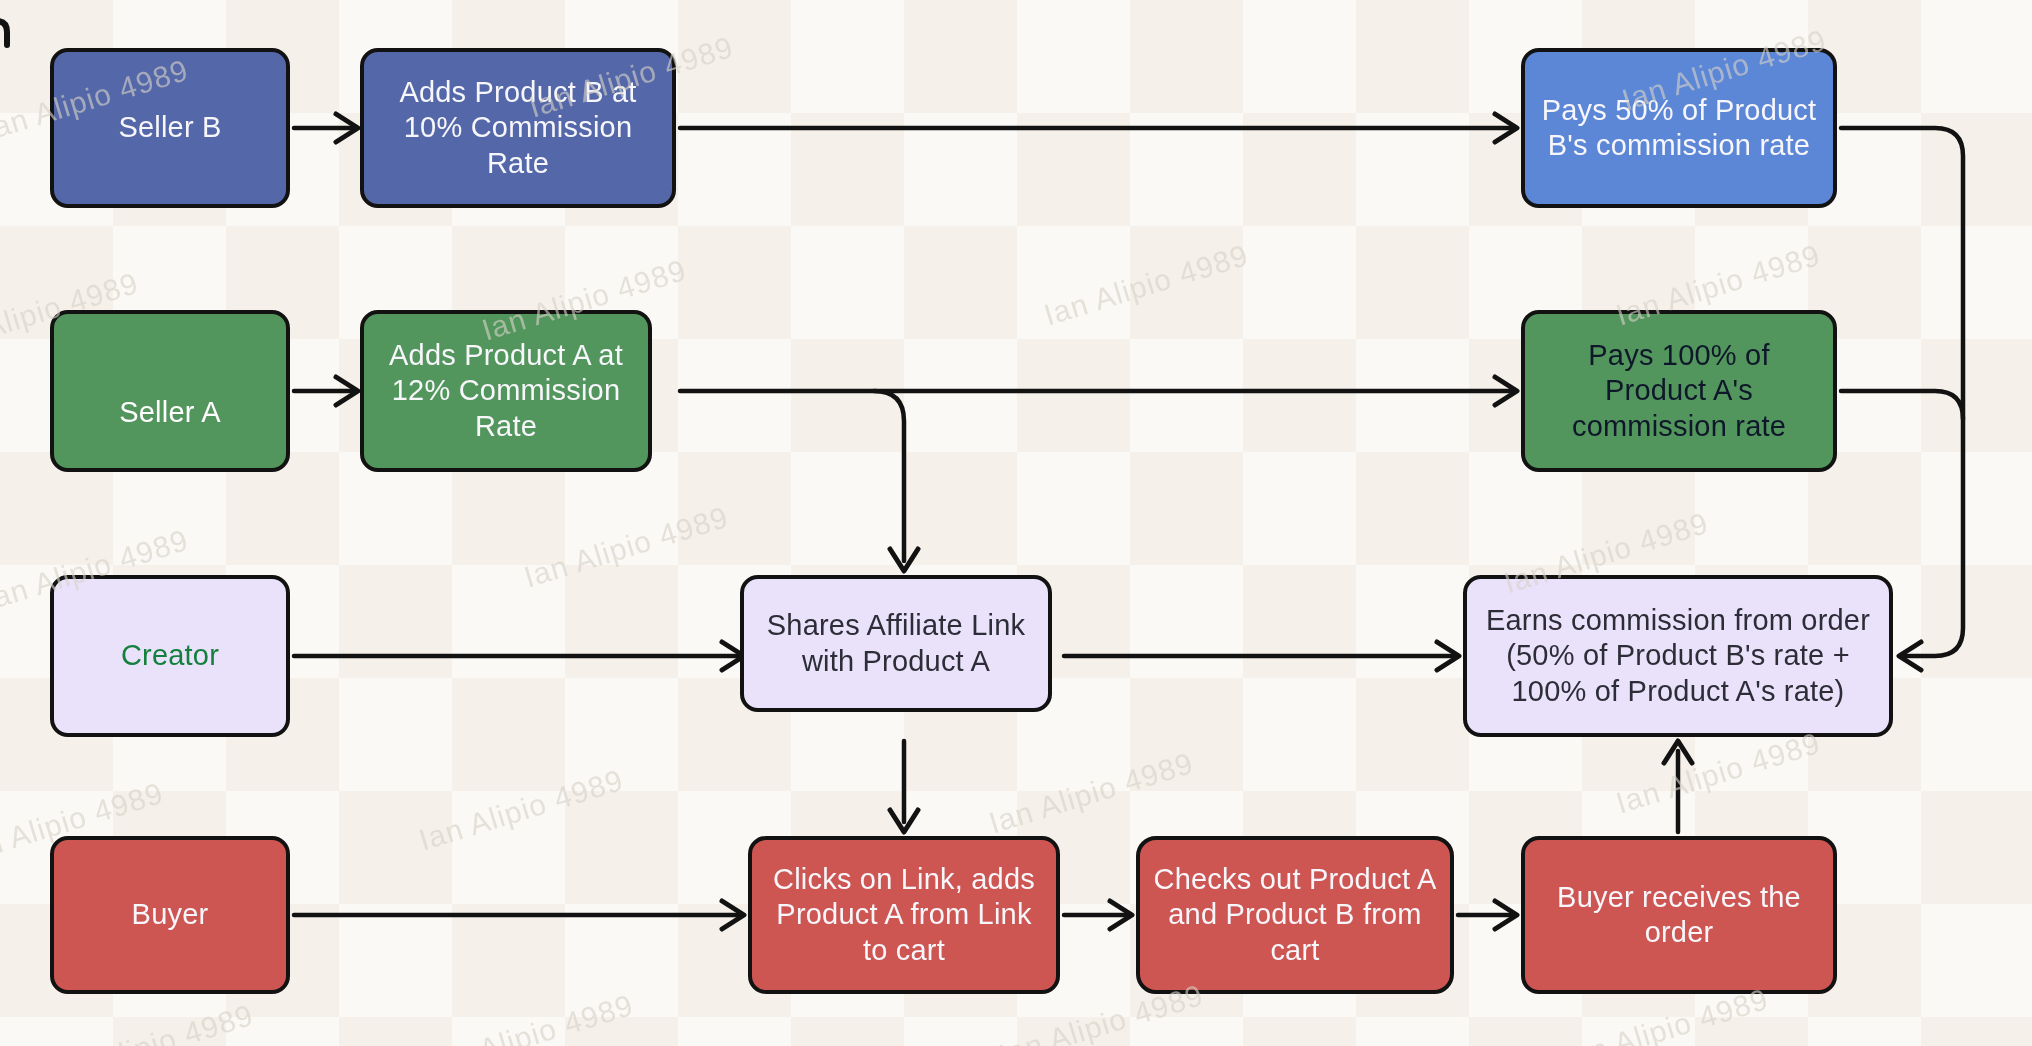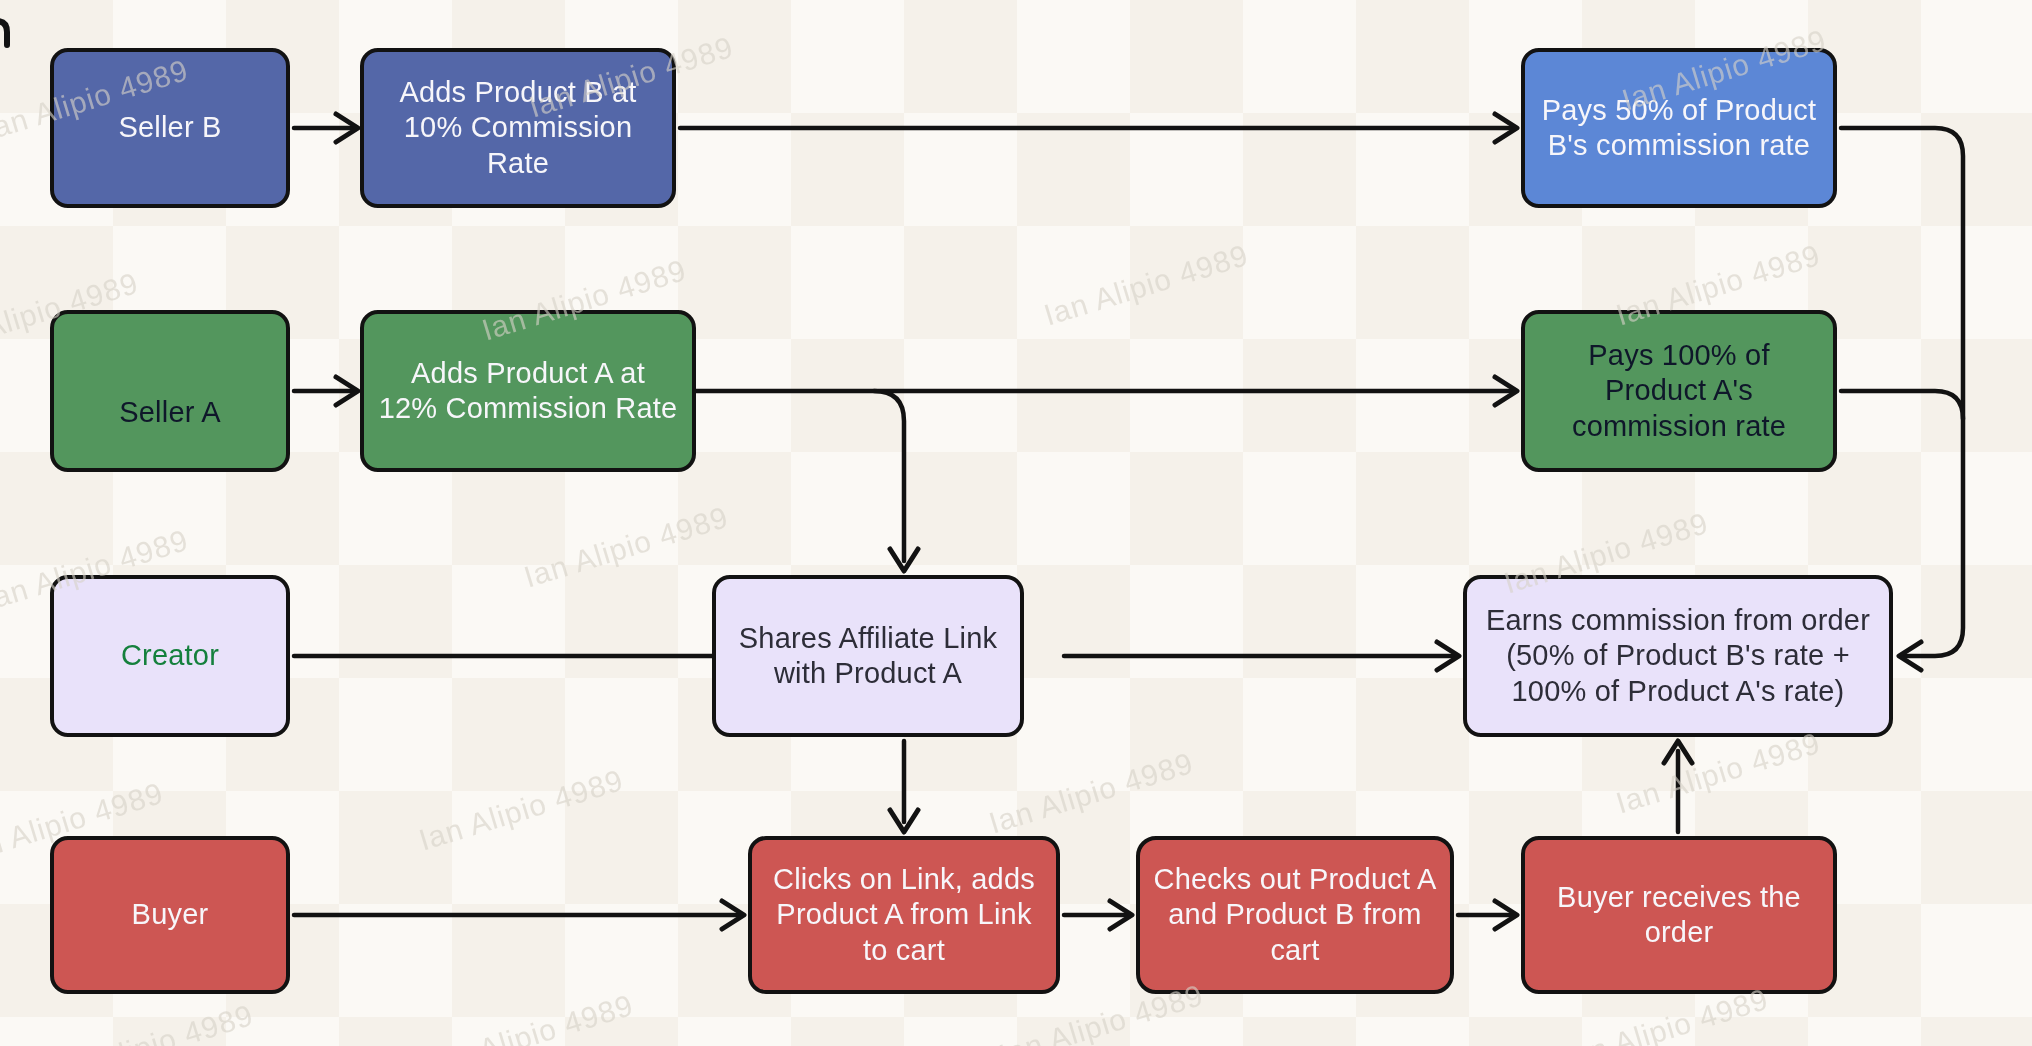--- a/index.html
+++ b/index.html
@@ -73,35 +73,35 @@
       </div>
       <div class="node" style="left: 360px; top: 48px; width: 316px; height: 160px; background: rgb(84, 103, 168);">
         <span class="lbl" style="color: rgb(247, 246, 250);">Adds Product B at
 10% Commission Rate</span>
       </div>
       <div class="node" style="left: 1521px; top: 48px; width: 316px; height: 160px; background: rgb(92, 135, 214);">
         <span class="lbl" style="color: rgb(247, 246, 250);">Pays 50% of Product
 B's commission rate</span>
       </div>
       <div class="node" style="left: 50px; top: 310px; width: 240px; height: 162px; background: rgb(83, 150, 93);">
-        <span class="lbl" style="color: #0f172a; margin-top: 44px;">Seller A</span>
+        <span class="lbl" style="color: #ffffff; margin-top: 44px;">Seller A</span>
       </div>
-      <div class="node" style="left: 360px; top: 310px; width: 336px; height: 162px; background: rgb(83, 150, 93);">
+      <div class="node" style="left: 360px; top: 310px; width: 292px; height: 162px; background: rgb(83, 150, 93);">
         <span class="lbl" style="color: rgb(247, 246, 250);">Adds Product A at
 12% Commission Rate</span>
       </div>
       <div class="node" style="left: 1521px; top: 310px; width: 316px; height: 162px; background: rgb(83, 150, 93);">
         <span class="lbl" style="color: #0f172a;">Pays 100% of
 Product A's
 commission rate</span>
       </div>
       <div class="node" style="left: 50px; top: 575px; width: 240px; height: 162px; background: rgb(233, 226, 250);">
         <span class="lbl" style="color: #15803d;">Creator</span>
       </div>
-      <div class="node" style="left: 712px; top: 575px; width: 312px; height: 162px; background: rgb(233, 226, 250);">
+      <div class="node" style="left: 740px; top: 575px; width: 312px; height: 137px; background: rgb(233, 226, 250);">
         <span class="lbl" style="color: rgb(45, 45, 56);">Shares Affiliate Link
 with Product A</span>
       </div>
       <div class="node" style="left: 1463px; top: 575px; width: 430px; height: 162px; background: rgb(233, 226, 250);">
         <span class="lbl" style="color: rgb(45, 45, 56);">Earns commission from order
 (50% of Product B's rate +
 100% of Product A's rate)</span>
       </div>
       <div class="node" style="left: 50px; top: 836px; width: 240px; height: 158px; background: rgb(205, 86, 83);">
         <span class="lbl" style="color: rgb(247, 246, 250); text-align: center;">Buyer</span>

